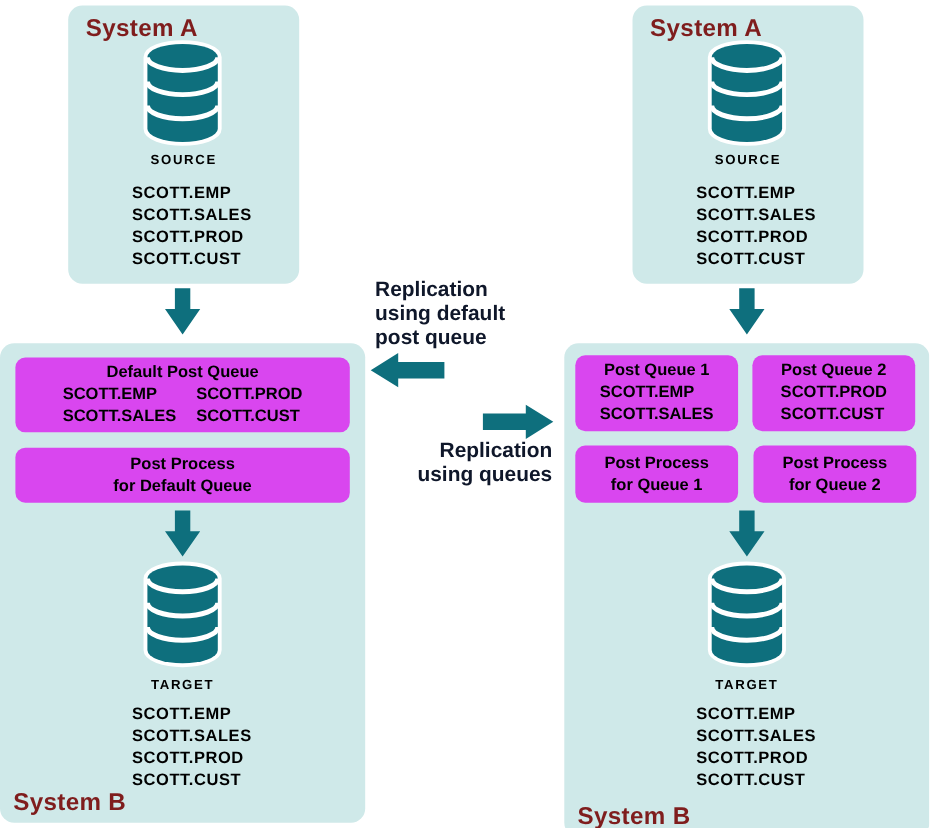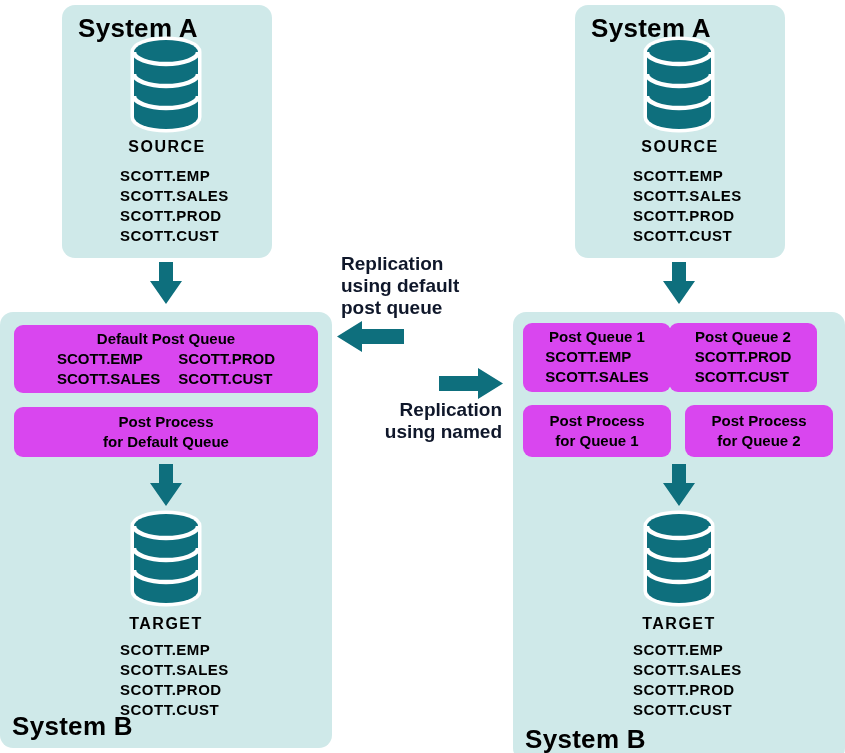--- a/index.html
+++ b/index.html
@@ -1,23 +1,23 @@
 <!DOCTYPE html>
 <html><head>
 <meta charset="utf-8">
 <style>
   html,body{margin:0;padding:0;background:#ffffff;}
   .canvas{
     position:relative;width:845px;height:753px;overflow:hidden;
     font-family:"Liberation Sans",sans-serif;background:#ffffff;
   }
   .panel{position:absolute;background:#cfe9e9;border-radius:13px;}
-  .sys-title{position:absolute;color:#000000;font-size:26px;font-weight:bold;letter-spacing:.3px;white-space:nowrap;}
+  .sys-title{position:absolute;color:#7f1d1d;font-size:22px;font-weight:bold;letter-spacing:.3px;white-space:nowrap;}
   .cyl{position:absolute;}
-  .db-label{position:absolute;left:0;width:100%;text-align:center;font-size:16px;font-weight:bold;letter-spacing:1.5px;color:#000;white-space:nowrap;}
+  .db-label{position:absolute;left:0;width:100%;text-align:center;font-size:12px;font-weight:bold;letter-spacing:1.5px;color:#000;white-space:nowrap;}
   .tables{position:absolute;font-size:15px;font-weight:bold;line-height:20px;letter-spacing:.5px;color:#000;}
   .tables div{white-space:nowrap;}
   .wbox{position:absolute;background:#d946ef;border-radius:9px;color:#000;font-size:15px;font-weight:bold;line-height:20px;text-align:center;box-sizing:border-box;}
   .wbox .bx-title{white-space:nowrap;}
   .cols{display:flex;justify-content:center;gap:18px;}
   .cols .col{text-align:left;white-space:nowrap;}
   .inner-left{display:inline-block;text-align:left;white-space:nowrap;}
   .mid-label{position:absolute;color:#0f172a;font-size:19px;font-weight:bold;line-height:22px;white-space:nowrap;}
   .arrow{position:absolute;line-height:0;}
   svg{display:block;overflow:visible;}
@@ -103,21 +103,21 @@
         <polygon points="0,15.5 25,0 25,8 67,8 67,23 25,23 25,31" fill="#0e6f7d"></polygon>
       </svg>
   </div>
   <div class="arrow" style="left:439px;top:368px;">
     <svg width="64" height="31" viewBox="0 0 64 31">
         <polygon points="64,15.5 39,0 39,8 0,8 0,23 39,23 39,31" fill="#0e6f7d"></polygon>
       </svg>
   </div>
   <div class="mid-label" style="right:343px;top:399px;text-align:right;">
     <div>Replication</div>
-    <div>using named</div>
+    <div>using queues</div>
   </div>
 
   <section class="panel" style="left:575px;top:5px;width:210px;height:253px;">
     <div class="sys-title" style="left:16px;top:8px;">System A</div>
     <div class="cyl" style="left:64px;top:31px;">
       <svg width="80" height="98" viewBox="0 0 80 98">
         <path d="M8 16 A32 12 0 0 1 72 16 L72 81 A32 12 0 0 1 8 81 Z" fill="#0e6f7d" stroke="#ffffff" stroke-width="7" stroke-linejoin="round" style="paint-order:stroke"></path>
         <path d="M8 16 A32 12 0 0 0 72 16" fill="none" stroke="#ffffff" stroke-width="4.5"></path>
         <path d="M8 38 A32 12 0 0 0 72 38" fill="none" stroke="#ffffff" stroke-width="4.5"></path>
         <path d="M8 60 A32 12 0 0 0 72 60" fill="none" stroke="#ffffff" stroke-width="4.5"></path>
@@ -139,21 +139,21 @@
   </div>
 
   <section class="panel" style="left:513px;top:312px;width:332px;height:449px;">
     <div class="wbox" style="left:10px;top:11px;width:148px;height:69px;padding-top:4px;">
       <div class="bx-title">Post Queue 1</div>
       <div class="inner-left">
         <div>SCOTT.EMP</div>
         <div>SCOTT.SALES</div>
       </div>
     </div>
-    <div class="wbox" style="left:156px;top:11px;width:148px;height:69px;padding-top:4px;">
+    <div class="wbox" style="left:171px;top:11px;width:148px;height:69px;padding-top:4px;">
       <div class="bx-title">Post Queue 2</div>
       <div class="inner-left">
         <div>SCOTT.PROD</div>
         <div>SCOTT.CUST</div>
       </div>
     </div>
     <div class="wbox" style="left:10px;top:93px;width:148px;height:52px;padding-top:6px;">
       <div>Post Process</div>
       <div>for Queue 1</div>
     </div>

